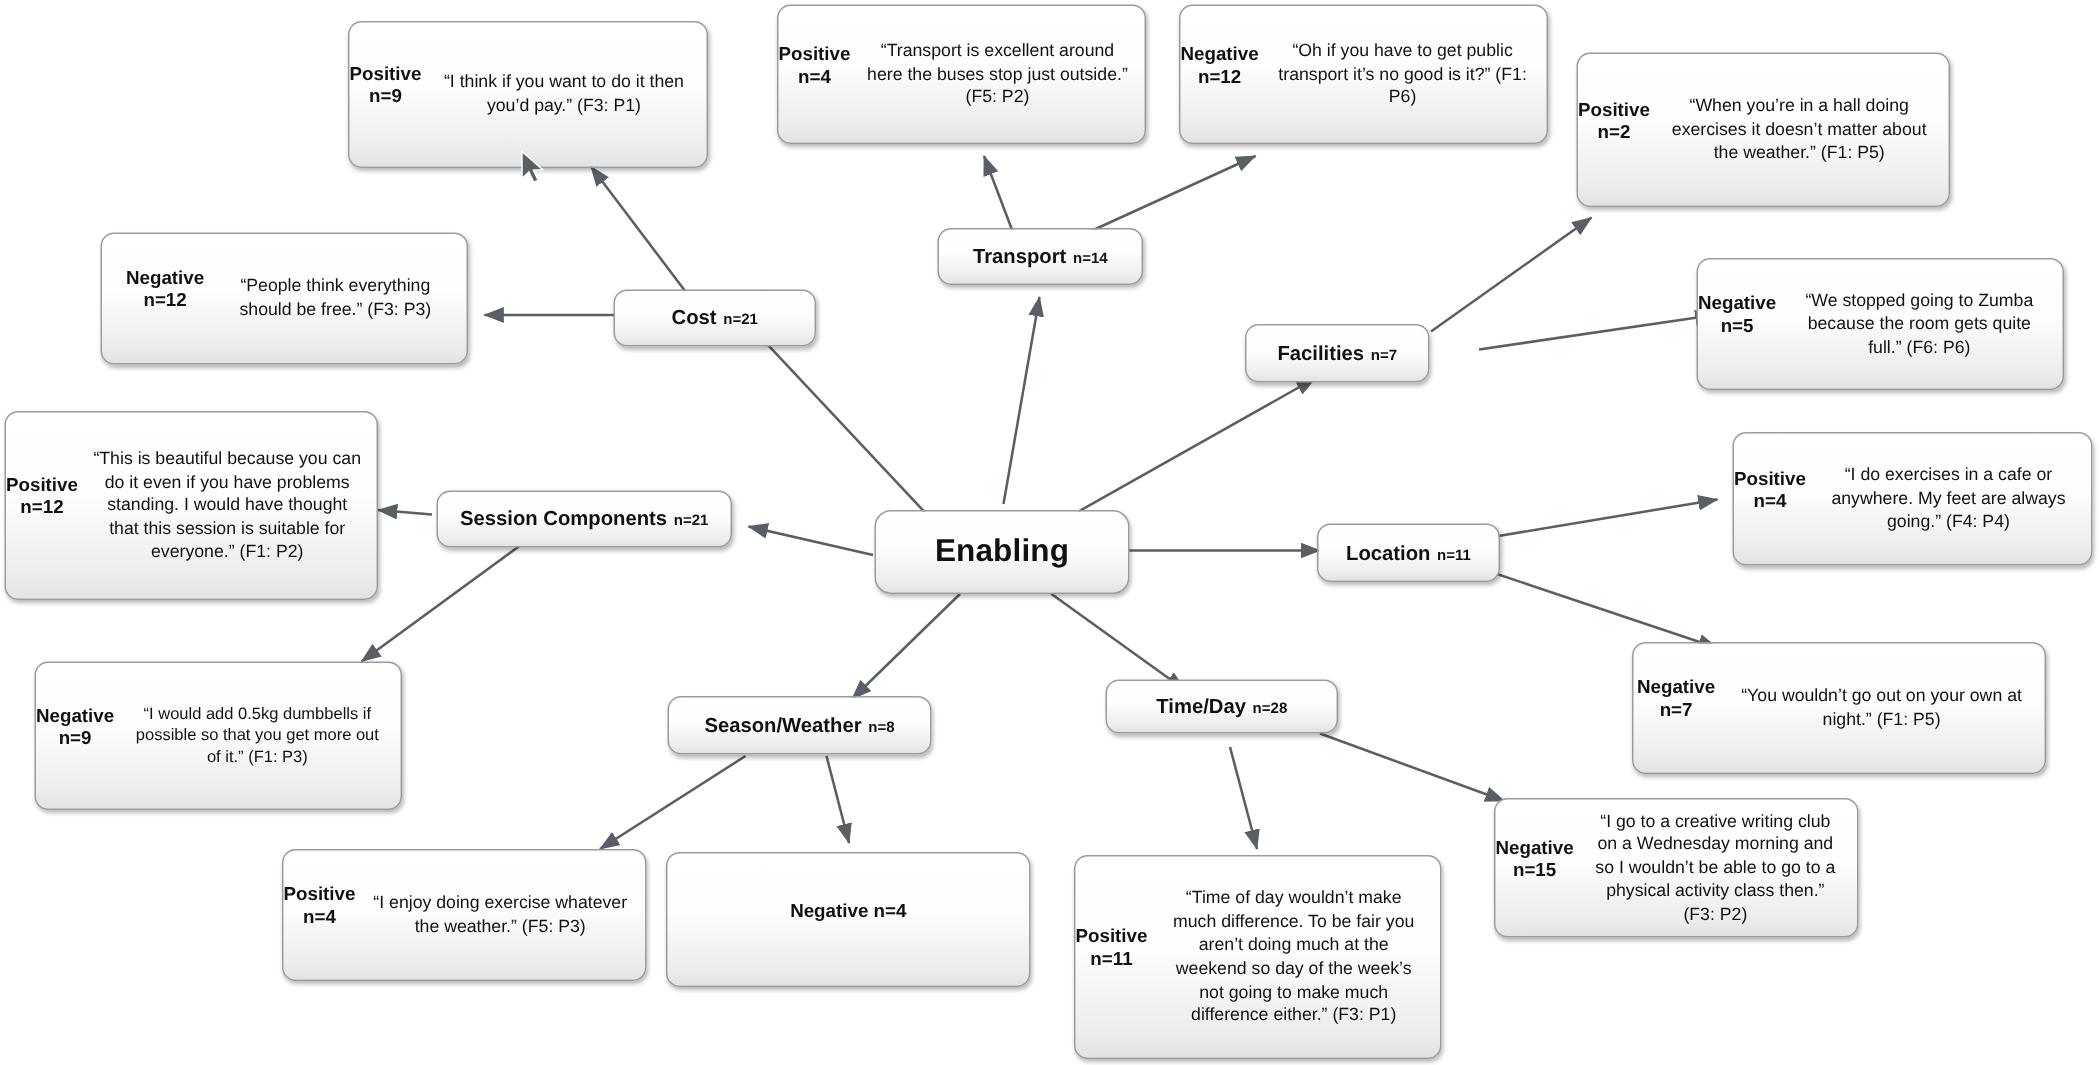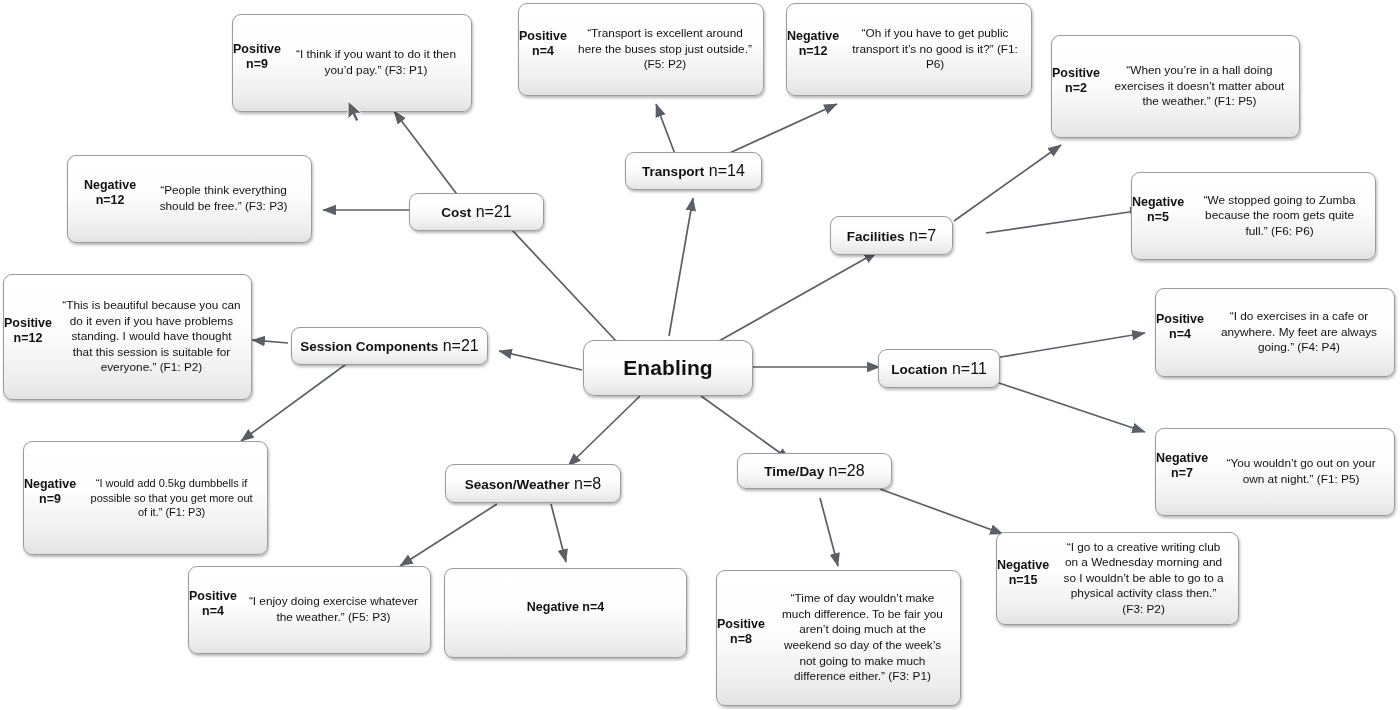--- a/index.html
+++ b/index.html
@@ -48,22 +48,22 @@
   
   .cat-line {
     white-space: nowrap;
     line-height: 1;
   }
   .cat-name {
     font-size: 13.5px;
     font-weight: bold;
   }
   .cat-count {
-    font-size: 16px;
-    font-weight: normal;
+    font-size: 10px;
+    font-weight: bold;
   }
   
   .quote-head {
     font-size: 12.5px;
     font-weight: bold;
     margin-bottom: 12px;
     line-height: 1.2;
   }
   .quote-body {
     font-size: 11.8px;
@@ -197,46 +197,46 @@
   <div class="node" style="left:1131px; top:172px; width:245px; height:88px;">
     <div class="quote-head">Negative n=5</div>
     <div class="quote-body">“We stopped going to Zumba because the room gets quite full.” (F6: P6)</div>
   </div>
 
   <div class="node" style="left:3px; top:274px; width:249px; height:126px;">
     <div class="quote-head">Positive n=12</div>
     <div class="quote-body">“This is beautiful because you can do it even if you have problems standing. I would have thought that this session is suitable for everyone.” (F1: P2)</div>
   </div>
 
-  <div class="node" style="left:23px; top:441px; width:245px; height:114px;">
+  <div class="node" style="left:23px; top:441px; width:245px; height:99px;">
     <div class="quote-head">Negative n=9</div>
     <div class="quote-body small">“I would add 0.5kg dumbbells if possible so that you get more out of it.” (F1: P3)</div>
   </div>
 
   <div class="node" style="left:1155px; top:288px; width:240px; height:89px;">
     <div class="quote-head">Positive n=4</div>
     <div class="quote-body">“I do exercises in a cafe or anywhere. My feet are always going.” (F4: P4)</div>
   </div>
 
-  <div class="node" style="left:1155px; top:428px; width:240px; height:88px;">
+  <div class="node" style="left:1088px; top:428px; width:276px; height:88px;">
     <div class="quote-head">Negative n=7</div>
     <div class="quote-body">“You wouldn’t go out on your own at night.” (F1: P5)</div>
   </div>
 
   <div class="node" style="left:188px; top:566px; width:243px; height:88px;">
     <div class="quote-head">Positive n=4</div>
     <div class="quote-body">“I enjoy doing exercise whatever the weather.” (F5: P3)</div>
   </div>
 
   <div class="node" style="left:444px; top:568px; width:243px; height:90px;">
     <div class="quote-head">Negative n=4</div>
   </div>
 
   <div class="node" style="left:716px; top:570px; width:245px; height:136px;">
-    <div class="quote-head">Positive n=8</div>
+    <div class="quote-head">Positive n=11</div>
     <div class="quote-body">“Time of day wouldn’t make much difference. To be fair you aren’t doing much at the weekend so day of the week’s not going to make much difference either.” (F3: P1)</div>
   </div>
 
   <div class="node" style="left:996px; top:532px; width:243px; height:93px;">
     <div class="quote-head">Negative n=15</div>
     <div class="quote-body">“I go to a creative writing club on a Wednesday morning and so I wouldn’t be able to go to a physical activity class then.” (F3: P2)</div>
   </div>
 
   <div class="cursor" style="left:347px; top:100px; width:20px; height:26px;">
     <svg width="20" height="26" viewBox="0 0 20 26">

